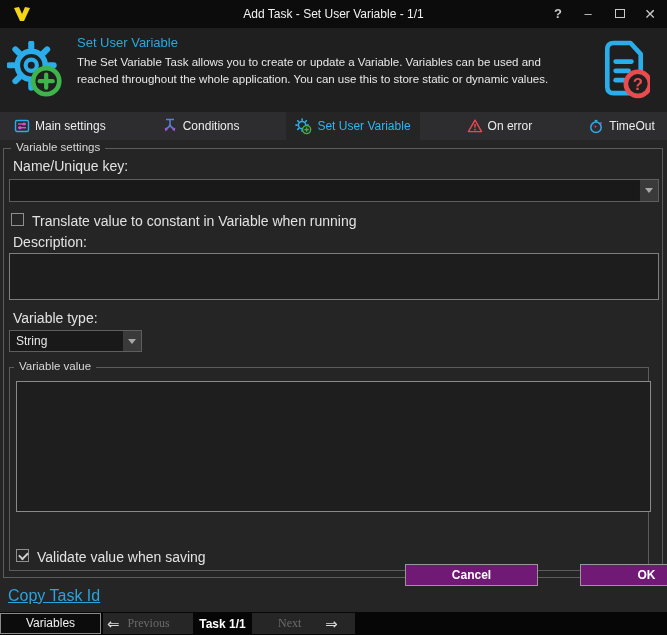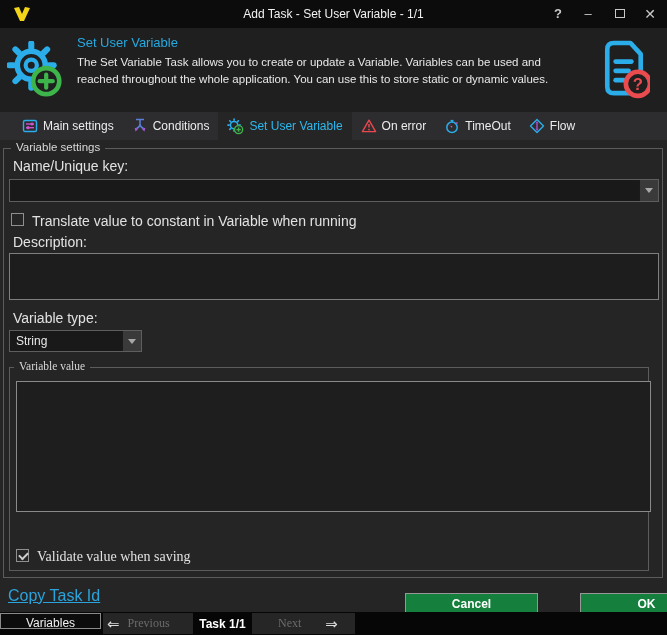--- a/index.html
+++ b/index.html
@@ -25,33 +25,33 @@
   
   .header { position:absolute; left:0; top:28px; width:667px; height:84px; background:#1f1f1f; }
   .header .hicon-left { position:absolute; left:7px; top:13px; }
   .header .htitle { position:absolute; left:77px; top:7px; font-size:13px; color:#27a9e0; }
   .header .hdesc { position:absolute; left:77px; top:26px; width:508px; font-size:11.5px;
     color:#e8e8e8; line-height:1.45; }
   .header .hicon-right { position:absolute; left:598px; top:10px; }
 
   
   .tabbar { position:absolute; left:0; top:112px; width:667px; height:28px; background:#2d2d30;
-    display:flex; align-items:stretch; padding-left:13px; }
+    display:flex; align-items:stretch; padding-left:5px;gap:38px; }
   .tab { display:flex; align-items:center; gap:5px; padding:0 9px; font-size:12px; color:#ececec;
     cursor:pointer; white-space:nowrap; }
   .tab.active { background:#252526; color:#2cb8ee; }
   .tab svg { flex:0 0 auto; }
 
   
   .content { position:absolute; left:0; top:140px; width:667px; height:472px; background:#252526; }
   .group { position:absolute; border:1px solid #5c5c5c; }
   .group > .legend { position:absolute; top:-8px; left:7px; background:#252526; padding:0 5px;
     font-size:11.5px; color:#d8d8d8; }
   .group1 { left:3px; top:8px; width:660px; height:430px; }
-  .group2 { left:5px; top:218px; width:640px; height:204px;font-family:Liberation Serif, serif; }
+  .group2 { left:5px; top:218px; width:640px; height:204px; }
   .group2 > .legend { left:4px; }
 
   .flabel { position:absolute; font-size:14px; color:#e2e2e2; }
 
   .combo { position:absolute; display:flex; background:#191919; border:1px solid #5e5e5e; cursor:pointer; }
   .combo .cfield { flex:1 1 auto; font-size:12px; color:#e6e6e6; padding:3px 6px 0 6px; }
   .combo .cbtn { flex:0 0 19px; background:#3a3a3a; border-left:1px solid #1a1a1a;
     display:flex; align-items:center; justify-content:center; }
   .tri-down { width:0; height:0; border-left:4px solid transparent; border-right:4px solid transparent;
     border-top:5px solid #a8a8a8; }
@@ -59,28 +59,28 @@
   .tarea { position:absolute; background:#1d1d1d; border:1px solid #7e7e7e; cursor:text; }
 
   .checkbox { position:absolute; width:13px; height:13px; border:1px solid #8f8f8f; background:#252526;
     cursor:pointer; }
   .checkbox.checked::after { content:""; position:absolute; left:2px; top:2px; width:7px; height:4px;
     border-left:2px solid #cfcfcf; border-bottom:2px solid #cfcfcf; transform:rotate(-45deg); }
 
   
   .copy-link { position:absolute; left:8px; top:447px; font-size:16px; color:#2ba3dc;
     text-decoration:underline; cursor:pointer; }
-  .btn { position:absolute; top:453px; height:22px; background:#15803d; border:1px solid #979797;
+  .btn { position:absolute; top:424px; height:22px; background:#701a75; border:1px solid #979797;
     color:#ffffff; font-size:12px; font-weight:600; font-family:inherit; cursor:pointer; }
   .btn.cancel { left:405px; width:133px; }
   .btn.ok { left:542px; width:133px;margin-left:38px; }
 
   
   .taskbar { position:absolute; left:0; top:612px; width:667px; height:23px; background:#060606; }
-  .variables-box { position:absolute; left:0; top:1px; width:101px; height:16px; background:#0c0c0c;
+  .variables-box { position:absolute; left:0; top:1px; width:101px; height:21px; background:#0c0c0c;
     border:1px solid #8a8a8a; color:#f0f0f0; font-size:12px; text-align:center; line-height:19px;
     cursor:pointer; }
   .nav-cell { position:absolute; top:1px; height:21px; display:flex; align-items:center;
     font-size:12px; }
   .cell-prev { left:103px; width:90px; background:#262626; cursor:pointer; }
   .cell-task { left:193px; width:59px; justify-content:center; color:#ffffff; font-weight:600; }
   .cell-next { left:252px; width:103px; background:#262626; cursor:pointer; }
   .nav-arrow { color:#dcdcdc; font-size:15px; line-height:1; }
   .nav-dim { color:#6b6b6b;font-family:Liberation Serif, serif; }
   .cell-prev .nav-arrow { margin:0 8px 0 4px; }

